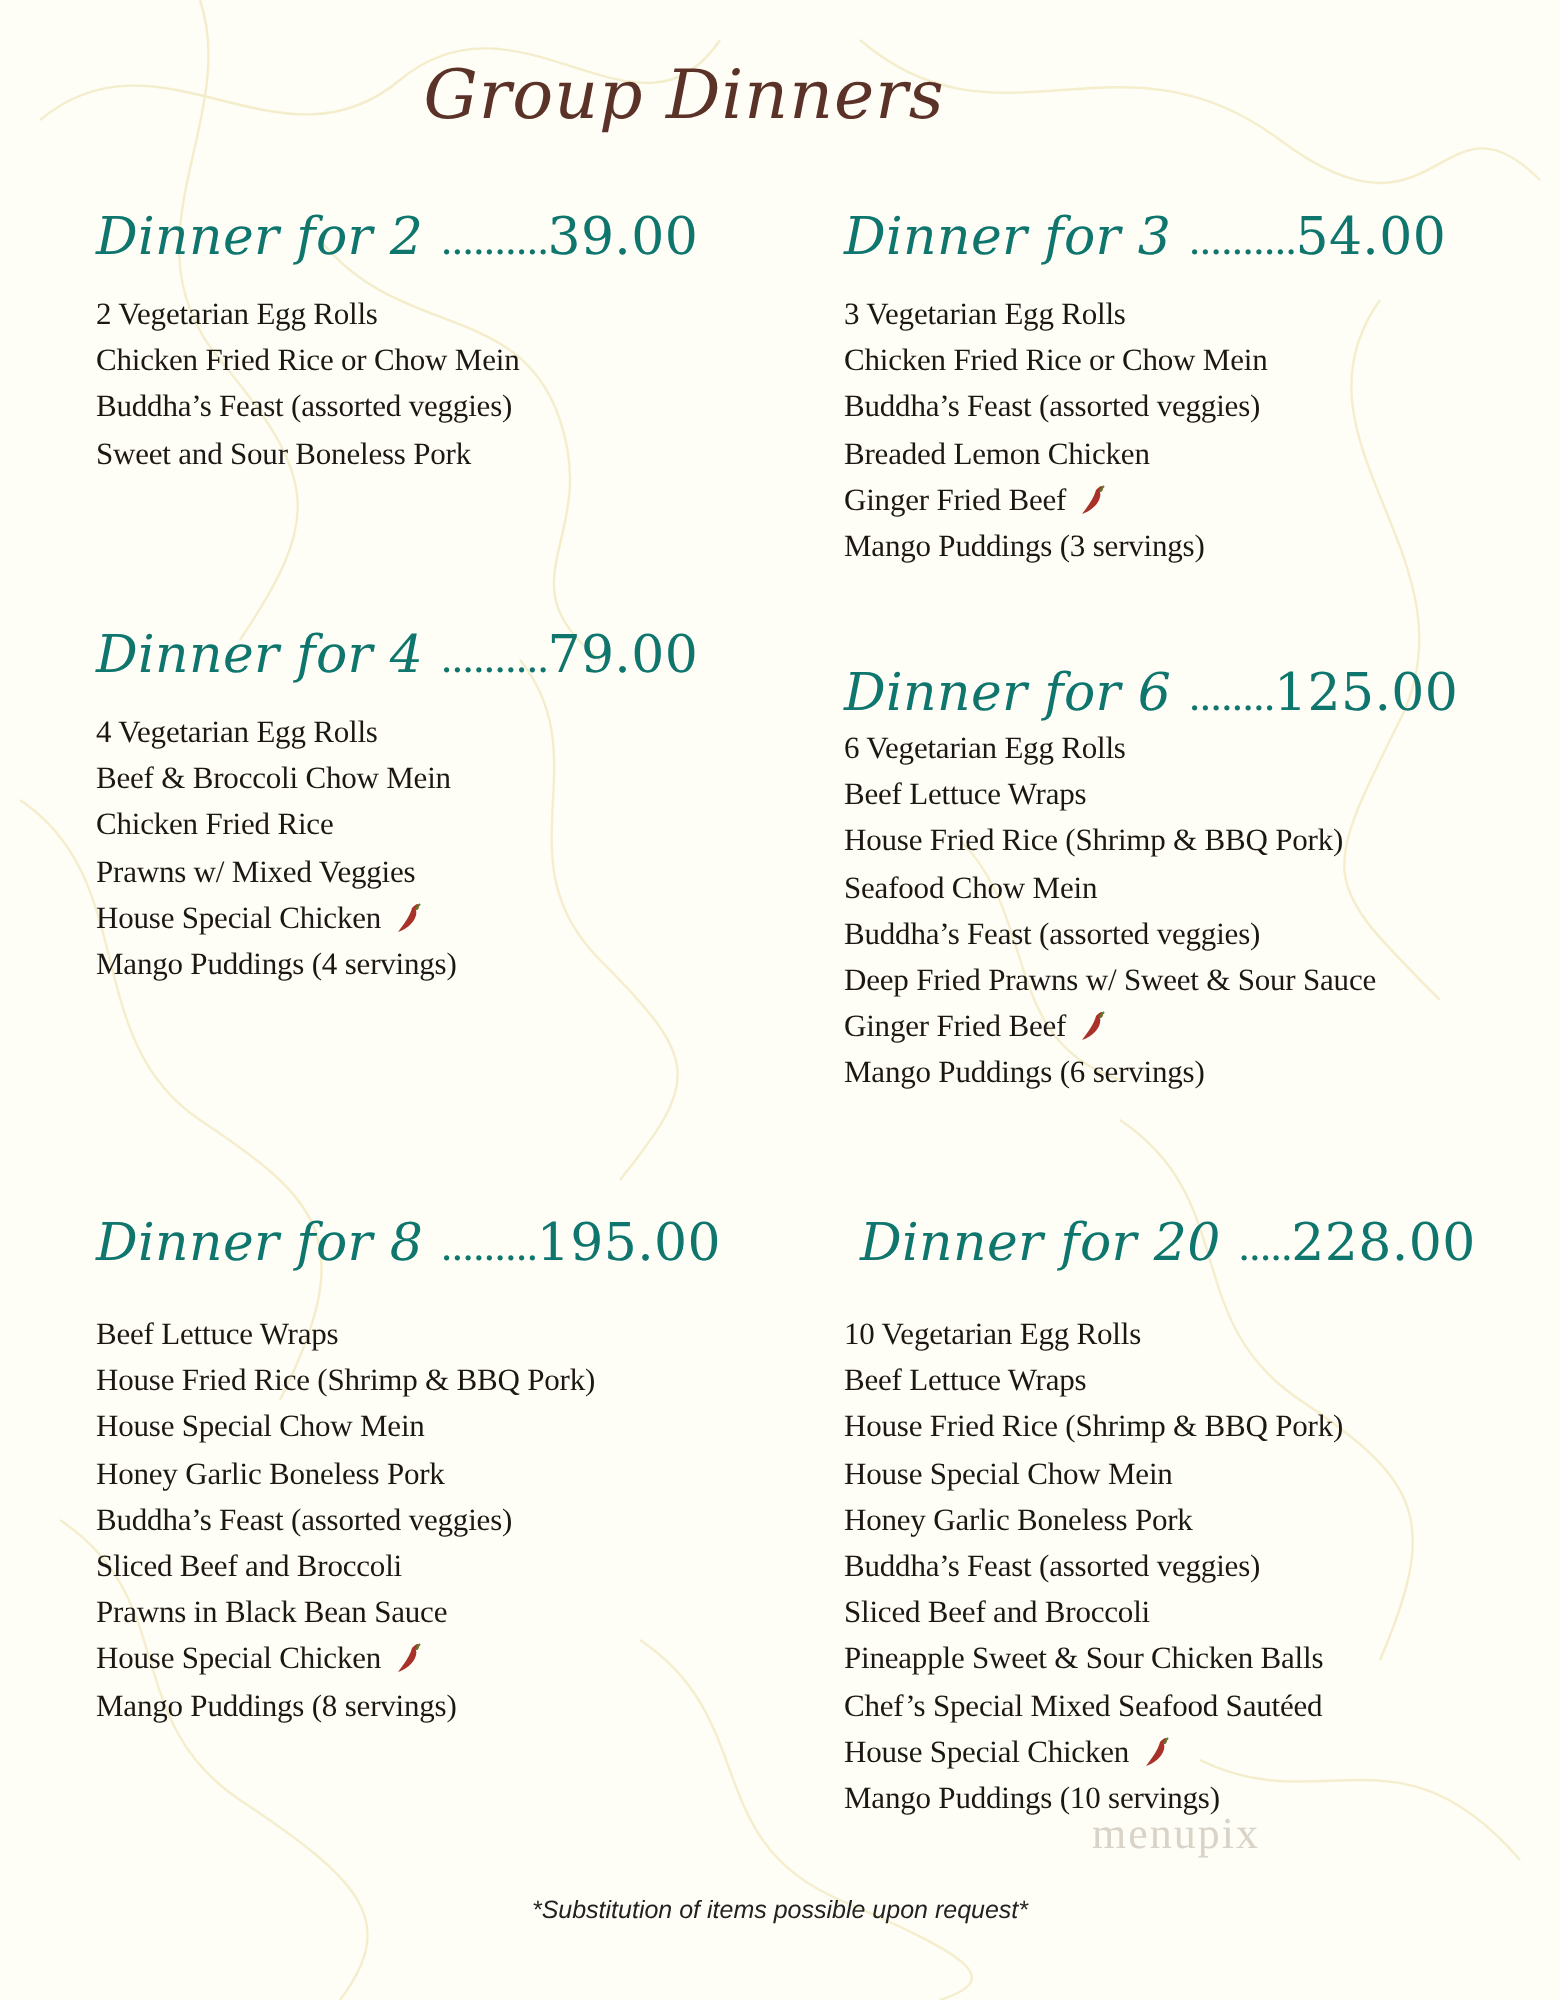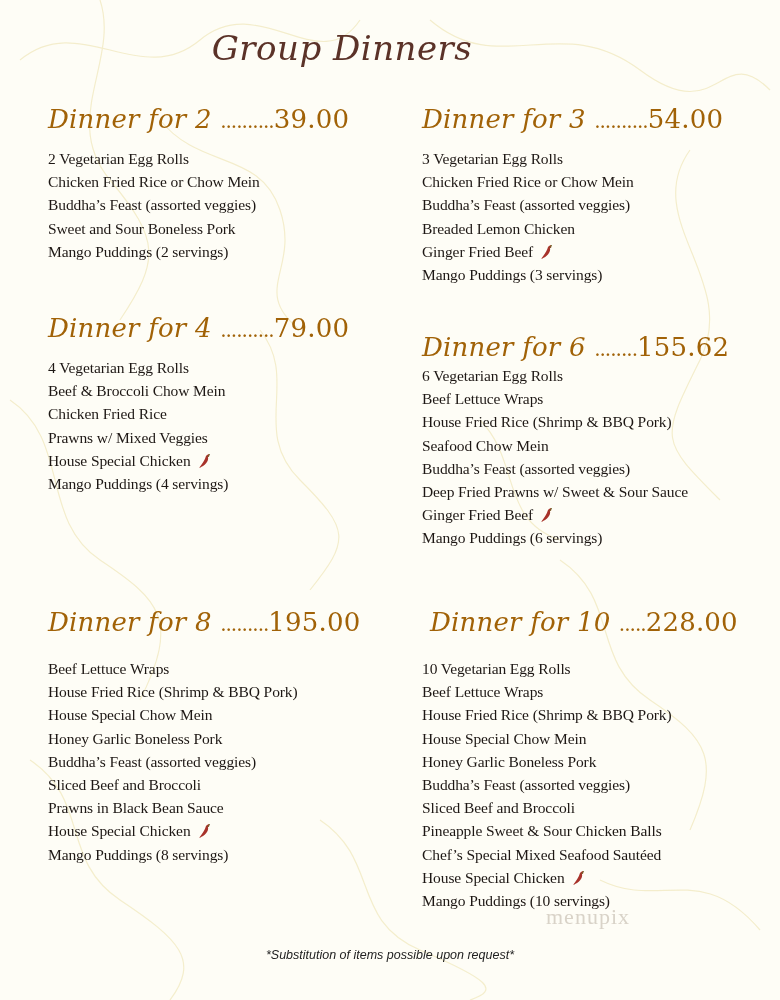--- a/index.html
+++ b/index.html
@@ -10,21 +10,21 @@
   }
   .bg-swirl { position: absolute; inset: 0; z-index: 0; pointer-events: none; }
   .page-title {
     position: absolute; top: 28px; left: 0; width: 684px; text-align: center;
     font-family: "DejaVu Serif", serif; font-style: italic;
     font-size: 34px; color: #5b3228; letter-spacing: 0.5px; z-index: 1;
   }
   .section { position: absolute; z-index: 1; }
   .sec-head {
     font-family: "DejaVu Serif", serif; font-style: italic;
-    font-size: 26px; color: #a16207; white-space: nowrap; line-height: 30px;
+    font-size: 26px; color: #0f766e; white-space: nowrap; line-height: 30px;
     letter-spacing: 0.2px;
   }
   .sec-head .dots { font-style: normal; font-size: 20px; letter-spacing: -1px; }
   .sec-head .price { font-style: normal; }
   .items { list-style: none; margin: 0; padding: 0; }
   .items li {
     font-family: "Liberation Serif", serif; font-size: 15.5px; color: #1d1714;
     height: 23.2px; line-height: 23.2px; white-space: nowrap; letter-spacing: -0.1px;
   }
   .chili { display: inline-block; width: 14px; height: 16px; vertical-align: -3px; margin-left: 6px; }
@@ -64,21 +64,20 @@
 <div class="section" style="left:48px; top:104px;">
   <div class="sec-head">
     <span>Dinner for 2</span>
     <span class="dots">..........</span><span class="price">39.00</span>
   </div>
   <ul class="items" style="margin-top:11px;">
       <li><span>2 Vegetarian Egg Rolls</span></li>
       <li><span>Chicken Fried Rice or Chow Mein</span></li>
       <li><span>Buddha’s Feast (assorted veggies)</span></li>
       <li><span>Sweet and Sour Boneless Pork</span></li>
-      <li><span>Mango Puddings (2 servings)</span></li>
     </ul>
 </div>
 
 <div class="section" style="left:422px; top:104px;">
   <div class="sec-head">
     <span>Dinner for 3</span>
     <span class="dots">..........</span><span class="price">54.00</span>
   </div>
   <ul class="items" style="margin-top:11px;">
       <li><span>3 Vegetarian Egg Rolls</span></li>
@@ -107,21 +106,21 @@
             <path d="M12 1 C 13 3, 12 4, 11 4 C 12 8, 8 13, 2 15 C 5 11, 8 7, 9 3 C 10 2, 11 1, 12 1 Z" fill="#a8322a"></path>
             <path d="M11 4 C 11 3, 12 2, 13 1" stroke="#5a7a2a" stroke-width="1" fill="none"></path>
           </svg></span></li>
       <li><span>Mango Puddings (4 servings)</span></li>
     </ul>
 </div>
 
 <div class="section" style="left:422px; top:332px;">
   <div class="sec-head">
     <span>Dinner for 6</span>
-    <span class="dots">........</span><span class="price">155.62</span>
+    <span class="dots">........</span><span class="price">125.00</span>
   </div>
   <ul class="items" style="">
       <li><span>6 Vegetarian Egg Rolls</span></li>
       <li><span>Beef  Lettuce Wraps</span></li>
       <li><span>House Fried Rice (Shrimp &amp; BBQ Pork)</span></li>
       <li><span>Seafood Chow Mein</span></li>
       <li><span>Buddha’s Feast (assorted veggies)</span></li>
       <li><span>Deep Fried Prawns w/ Sweet &amp; Sour Sauce</span></li>
       <li><span>Ginger Fried Beef</span><span class="chili"><svg viewBox="0 0 14 16" width="14" height="16">
             <path d="M12 1 C 13 3, 12 4, 11 4 C 12 8, 8 13, 2 15 C 5 11, 8 7, 9 3 C 10 2, 11 1, 12 1 Z" fill="#a8322a"></path>
@@ -147,21 +146,21 @@
       <li><span>House Special Chicken</span><span class="chili"><svg viewBox="0 0 14 16" width="14" height="16">
             <path d="M12 1 C 13 3, 12 4, 11 4 C 12 8, 8 13, 2 15 C 5 11, 8 7, 9 3 C 10 2, 11 1, 12 1 Z" fill="#a8322a"></path>
             <path d="M11 4 C 11 3, 12 2, 13 1" stroke="#5a7a2a" stroke-width="1" fill="none"></path>
           </svg></span></li>
       <li><span>Mango Puddings (8 servings)</span></li>
     </ul>
 </div>
 
 <div class="section" style="left:422px; top:607px;">
   <div class="sec-head" style="padding-left:8px;">
-    <span>Dinner for 10</span>
+    <span>Dinner for 20</span>
     <span class="dots">.....</span><span class="price">228.00</span>
   </div>
   <ul class="items" style="margin-top:18px;">
       <li><span>10 Vegetarian Egg Rolls</span></li>
       <li><span>Beef Lettuce Wraps</span></li>
       <li><span>House Fried Rice (Shrimp &amp; BBQ Pork)</span></li>
       <li><span>House Special Chow Mein</span></li>
       <li><span>Honey Garlic Boneless Pork</span></li>
       <li><span>Buddha’s Feast (assorted veggies)</span></li>
       <li><span>Sliced Beef and Broccoli</span></li>

